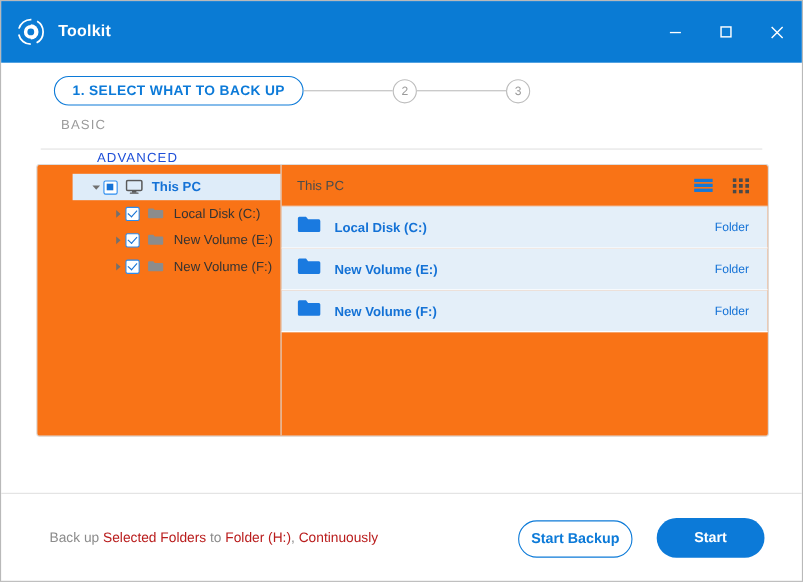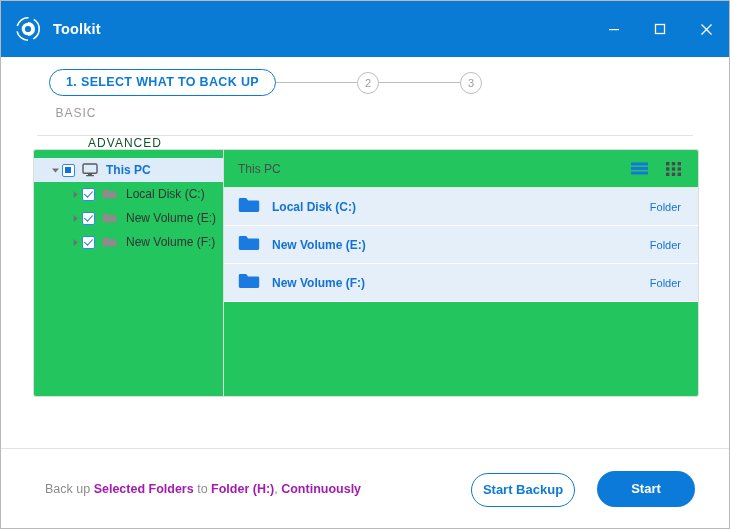--- a/index.html
+++ b/index.html
@@ -105,21 +105,21 @@
   }
   .tab {
     font-size: 12px;
     letter-spacing: 1px;
     padding: 6px 0 10px 0;
     cursor: pointer;
     text-align: center;
     position: relative;
   }
   .tab.basic { color: #9b9b9b; width: 62px; margin-left: 8px; }
-  .tab.advanced { color: #14532d; width: 92px; margin-left: 42px; }
+  .tab.advanced { color: #1d4ed8; width: 92px; margin-left: 42px; }
   .tab.active::after {
     content: "";
     position: absolute;
     left: 0; right: 0; bottom: 0;
     height: 3px;
     background: #0c7ad8;
   }
   .tabs-rule {
     position: absolute;
     left: 36px;
@@ -133,22 +133,23 @@
   .panels {
     position: absolute;
     left: 32px;
     top: 148px;
     width: 666px;
     height: 248px;
     border: 1px solid #dcdcdc;
     border-radius: 3px;
     box-sizing: border-box;
     display: flex;
-    background: #22c55e;
+    background: #f97316;
     overflow: hidden;
+    padding-left: 32px;
   }
   .tree-panel {
     width: 190px;
     border-right: 1px solid #dcdcdc;
     box-sizing: border-box;
     padding-top: 8px;
   }
   .tree-row {
     display: flex;
     align-items: center;
@@ -273,21 +274,21 @@
     bottom: 0;
     display: flex;
     align-items: center;
     padding: 0 34px 0 44px;
     box-sizing: border-box;
   }
   .summary {
     font-size: 12.5px;
     color: #8c8c8c;
   }
-  .summary b { color: #a21caf; font-weight: bold; }
+  .summary b { color: #b91c1c; font-weight: normal; }
   .footer-buttons {
     margin-left: auto;
     display: flex;
     align-items: flex-end;
     gap: 22px;
   }
   .btn {
     border-radius: 19px;
     font-size: 13px;
     font-weight: bold;

